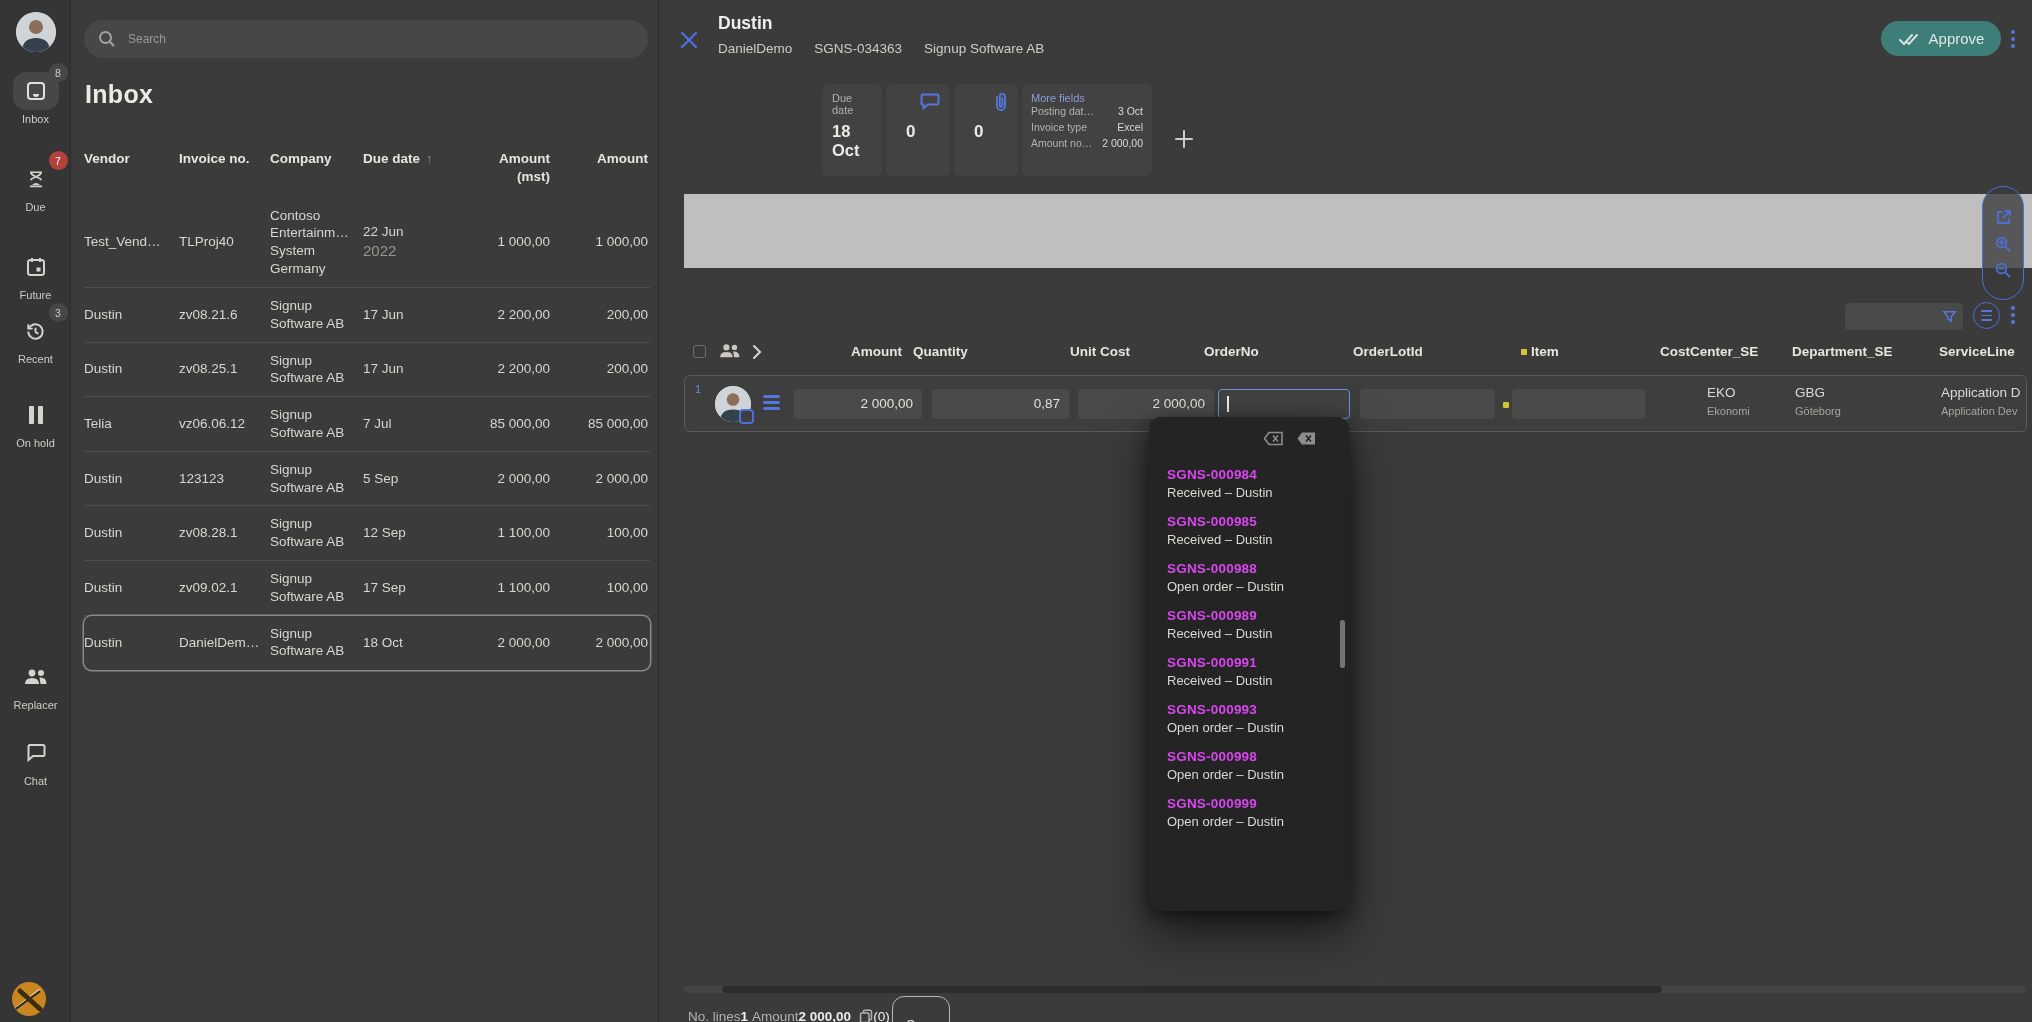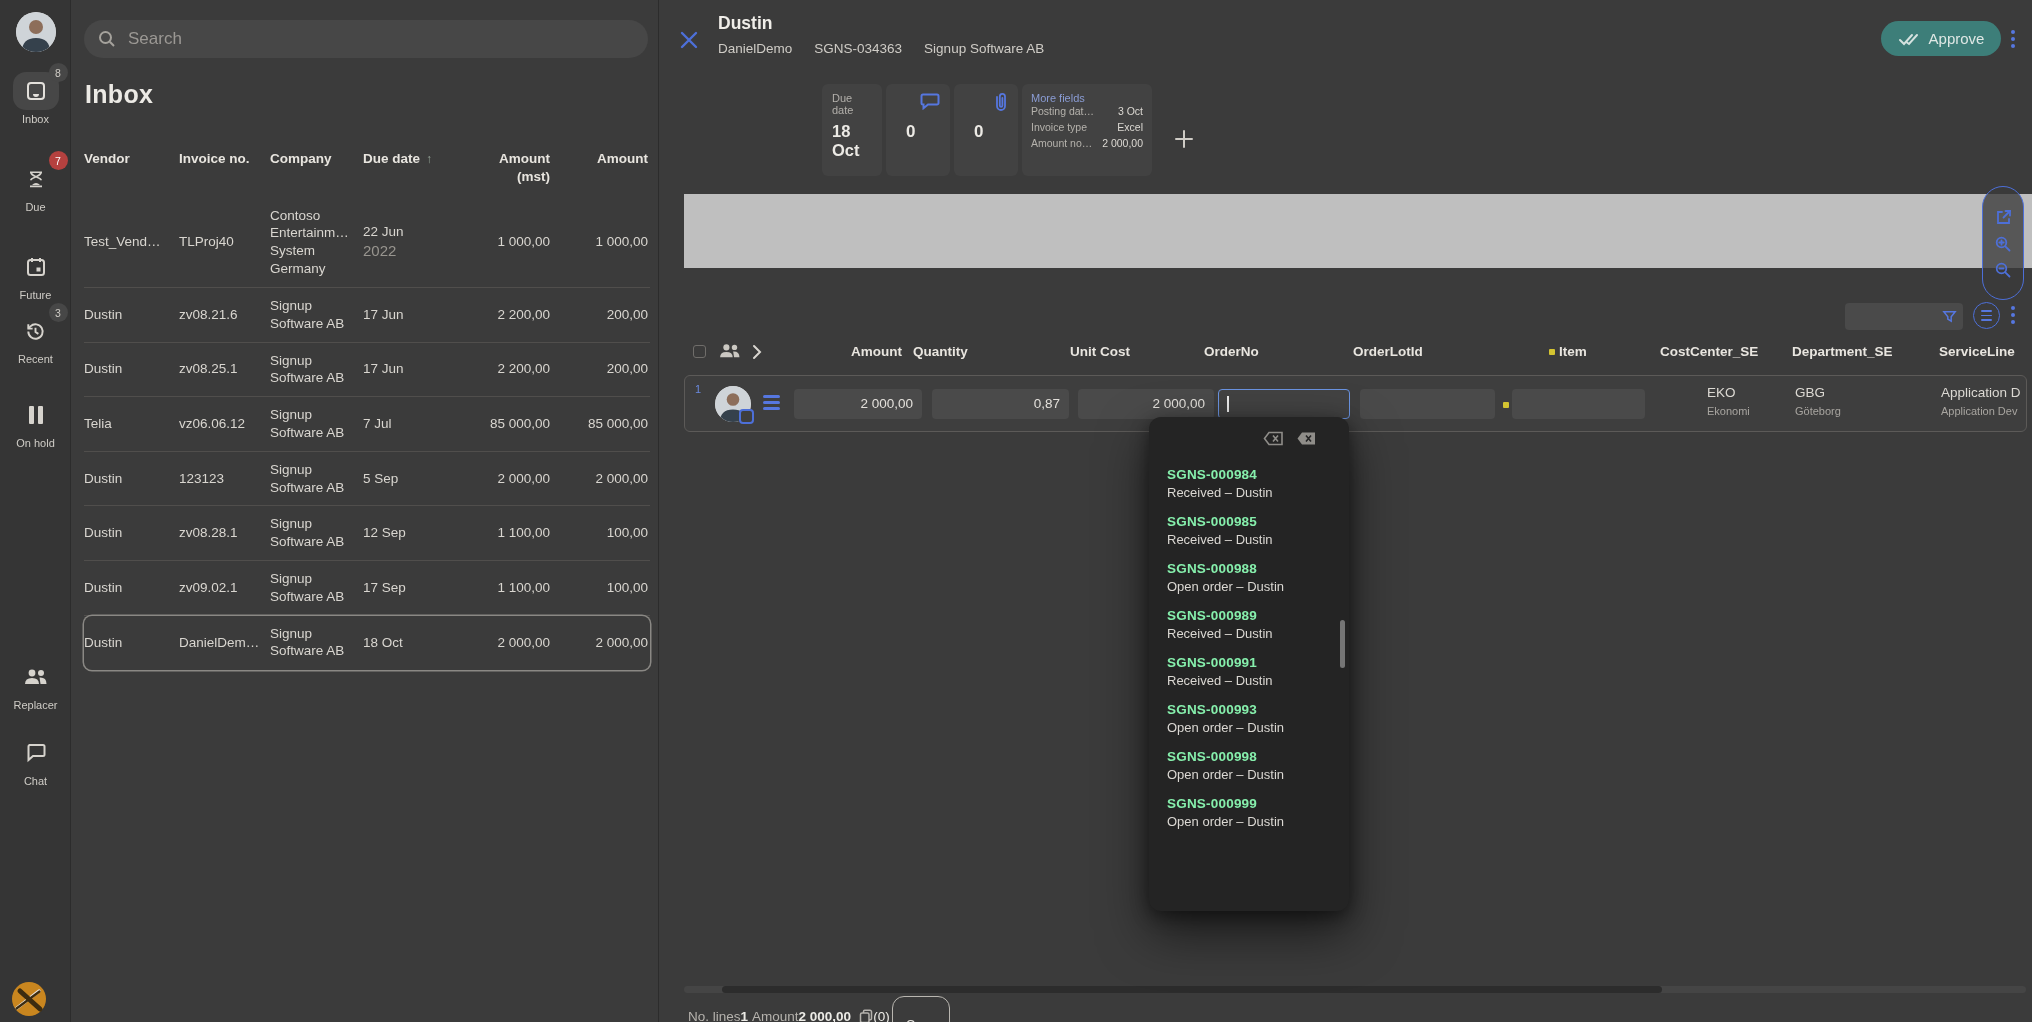--- a/index.html
+++ b/index.html
@@ -18,21 +18,21 @@
   .side-iconwrap { position:relative; width:46px; height:38px; border-radius:13px; display:flex; align-items:center; justify-content:center; }
   .side-iconwrap.active { background:#474747; }
   .side-badge { position:absolute; top:-9px; right:-9px; min-width:19px; height:19px; padding:0 4px; border-radius:10px; background:#474747; color:#cfccc6; font-size:10.5px; display:flex; align-items:center; justify-content:center; }
   .side-badge.red { background:#b5413f; color:#fff; }
   .side-label { margin-top:3px; font-size:11px; color:#cfccc6; }
   .side-logo { position:absolute; left:10px; top:980px; width:38px; height:38px; }
 
   
   .inbox-panel { position:absolute; left:71px; top:0; width:587px; height:100%; }
   .search-bar { position:absolute; left:13px; top:20px; width:564px; height:38px; background:#474747; border-radius:19px; display:flex; align-items:center; gap:10px; padding:0 14px; }
-  .search-bar input { flex:1; background:transparent; border:none; outline:none; color:#e3e0db; font-size:17px; font-family:inherit; }
+  .search-bar input { flex:1; background:transparent; border:none; outline:none; color:#e3e0db; font-size:12px; font-family:inherit; }
   .search-bar input::placeholder { color:#9b9894; }
   .panel-title { position:absolute; left:14px; top:80px; font-size:25px; font-weight:bold; letter-spacing:.3px; color:#eceae5; }
 
   .inv-table { position:absolute; left:13px; top:148px; width:566px; }
   .inv-head, .inv-row { display:grid; grid-template-columns:95px 91px 93px 88px 101px 98px; }
   .inv-head { font-size:13.5px; font-weight:bold; color:#e8e5df; padding:2px 0 12px; }
   .inv-row { font-size:13.5px; color:#d9d6d0; padding:9px 0; border-bottom:1px solid #504e4c; align-items:center; cursor:pointer; }
   .inv-row.selected { box-shadow:0 0 0 1.5px #8a8884; border-radius:8px; border-bottom-color:transparent; }
   .cell { line-height:1.32; padding-right:6px; }
   .num { text-align:right; padding-right:2px; }
@@ -105,21 +105,21 @@
   .dim-cell .name { font-size:11px; color:#a8a5a0; margin-top:5px; }
   .clip { width:88px; overflow:hidden; }
   .clip div { white-space:nowrap; }
 
   
   .dropdown { position:absolute; left:490px; top:417px; width:200px; height:494px; background:#242424; border-radius:12px; box-shadow:0 22px 50px rgba(0,0,0,.55), 0 5px 18px rgba(0,0,0,.45); z-index:8; }
   .dd-clear-row { position:absolute; top:14px; right:32px; display:flex; gap:12px; }
   .dd-clear-row span { cursor:pointer; }
   .dd-list { position:absolute; left:18px; top:50px; right:16px; }
   .dd-item { margin-bottom:14px; cursor:pointer; }
-  .dd-id { font-size:13.5px; font-weight:bold; color:#86efac; letter-spacing:.2px; }
+  .dd-id { font-size:13.5px; font-weight:bold; color:#d946ef; letter-spacing:.2px; }
   .dd-status { font-size:13px; color:#dbd8d3; margin-top:3px; }
   .dd-scroll { position:absolute; right:4px; top:203px; width:5px; height:48px; background:#757575; border-radius:3px; cursor:grab; }
 
   
   .h-scroll { position:absolute; left:25px; right:6px; top:986px; height:7px; background:#454545; border-radius:4px; }
   .h-thumb { position:absolute; left:38px; top:0; width:940px; height:7px; background:#2c2c2c; border-radius:4px; cursor:grab; }
   .lines-footer { position:absolute; left:29px; top:996px; display:flex; align-items:center; font-size:13.5px; }
   .lines-footer .k { color:#b5b2ad; }
   .lines-footer .v { color:#ecebe6; font-weight:bold; }
   .copy-count { color:#ecebe6; }
@@ -463,21 +463,21 @@
         <path d="M2 2 L8 8 L2 14"></path>
       </svg>
     </div>
 
   <div class="cols">
     <div class="col" style="left:143px; width:100px; text-align:right;">Amount</div>
     <div class="col" style="left:254px;">Quantity</div>
     <div class="col" style="left:411px;">Unit Cost</div>
     <div class="col" style="left:545px;">OrderNo</div>
     <div class="col" style="left:694px;">OrderLotId</div>
-    <div class="col" style="left:890px;"><span class="yellow-dot"></span><span>Item</span></div>
+    <div class="col" style="left:862px;"><span class="yellow-dot"></span><span>Item</span></div>
     <div class="col" style="left:1001px;">CostCenter_SE</div>
     <div class="col" style="left:1133px;">Department_SE</div>
     <div class="col" style="left:1280px;">ServiceLine</div>
   </div>
 
   <div class="line-row">
     <span class="idx">1</span>
     <span class="line-avatar">
         <svg width="36" height="36" viewBox="0 0 36 36">
           <circle cx="18" cy="18" r="18" fill="#cfd4d8"></circle>

